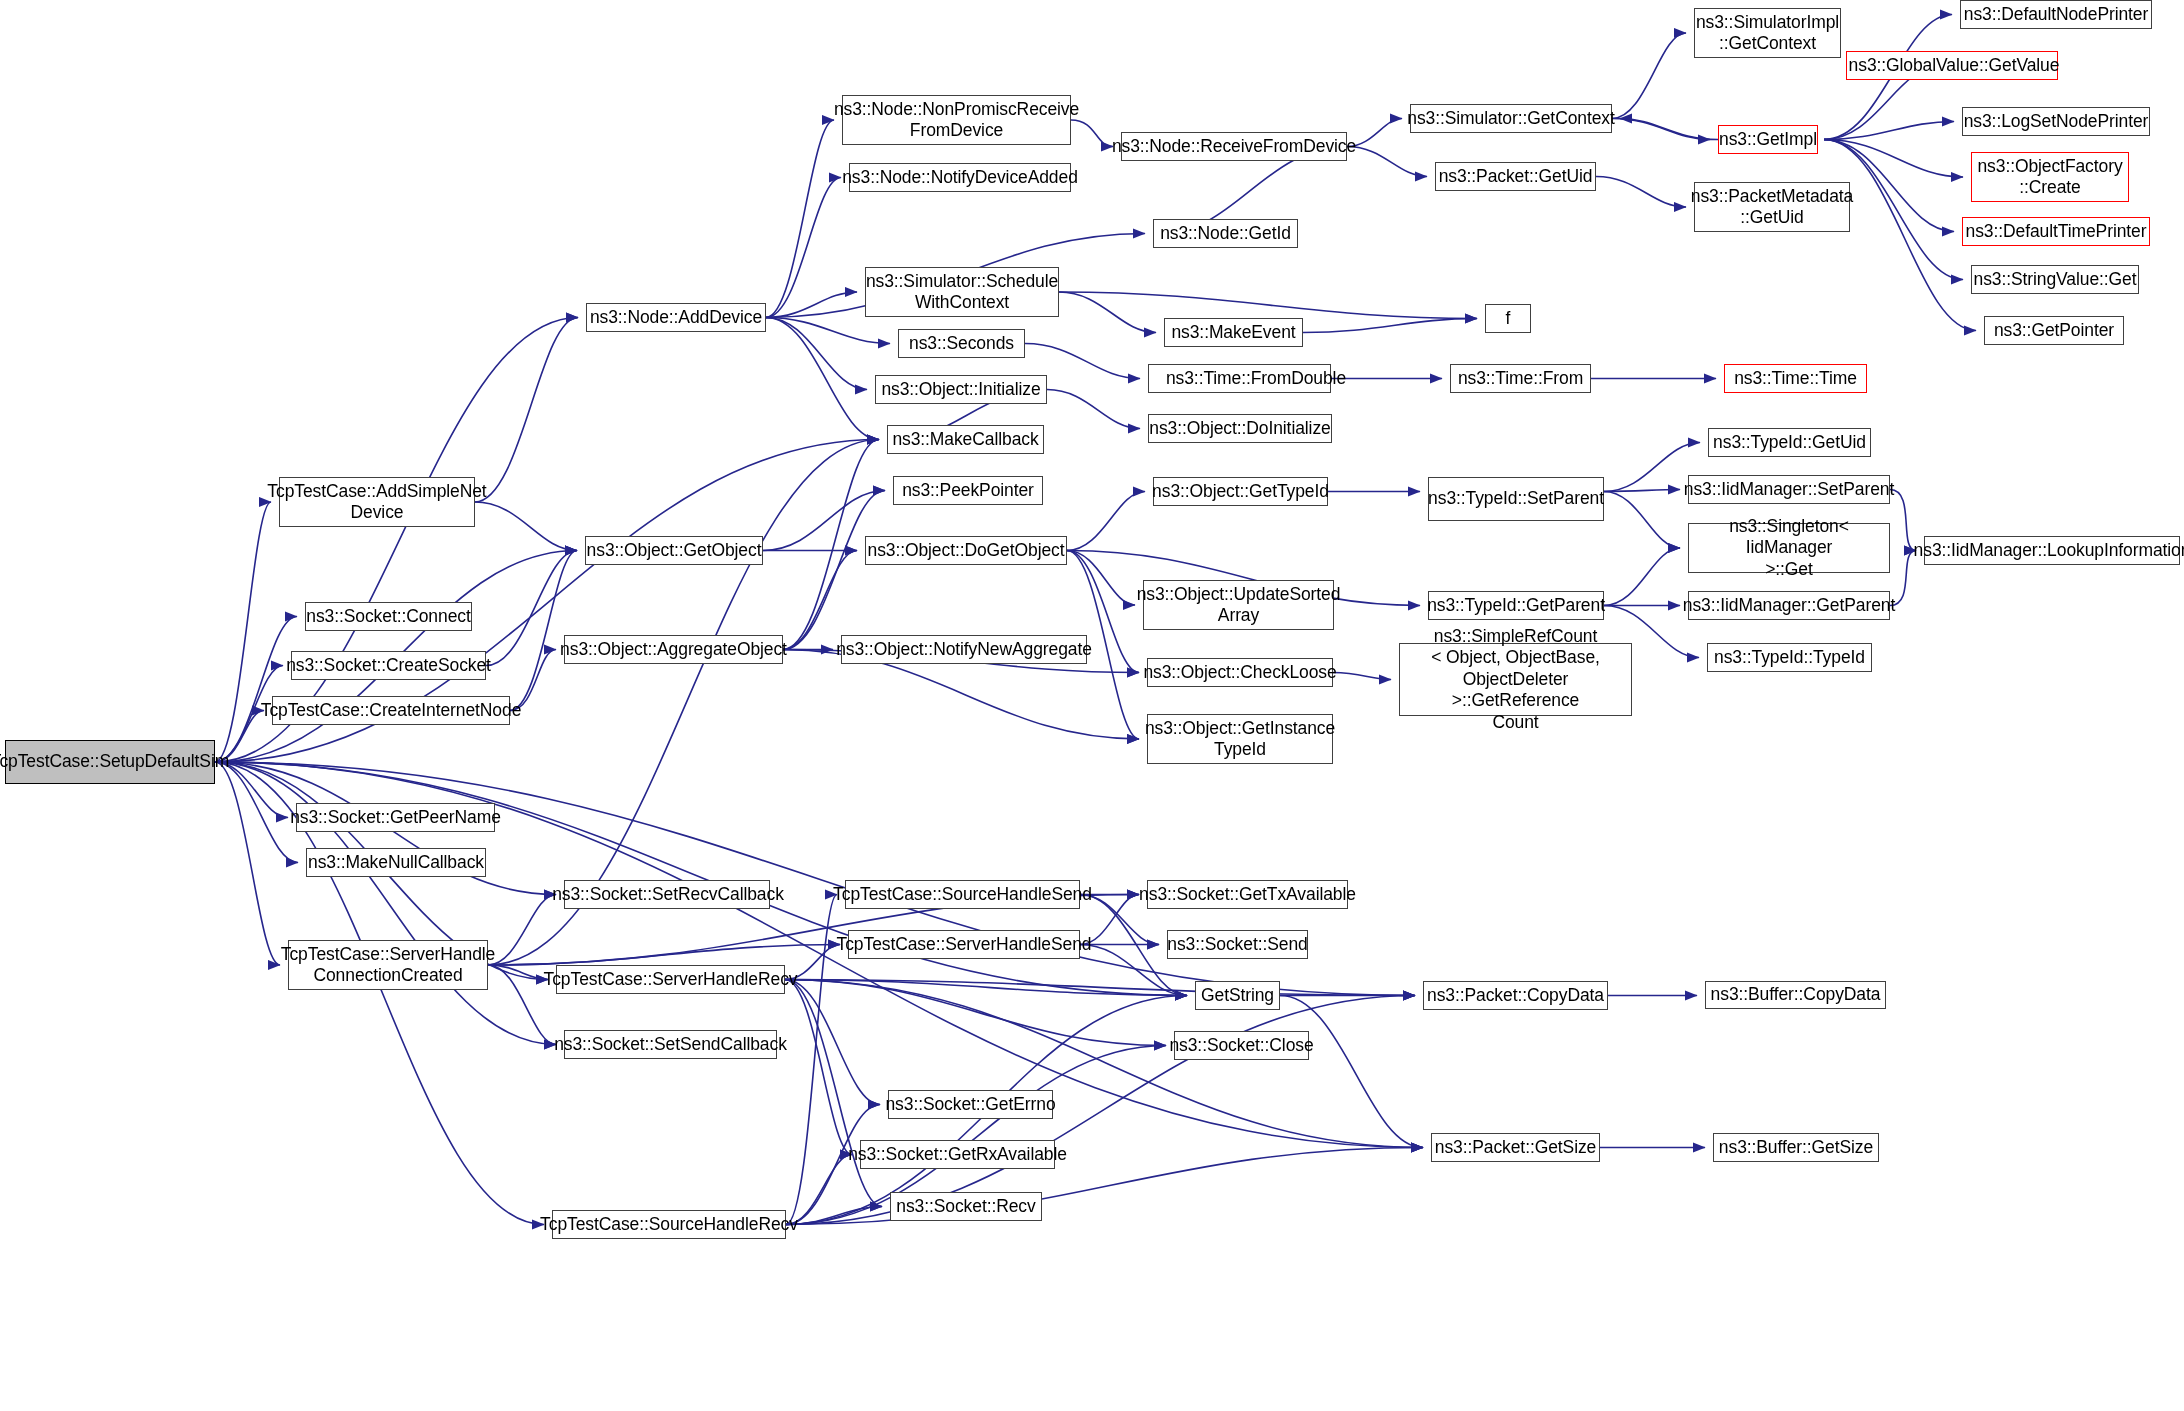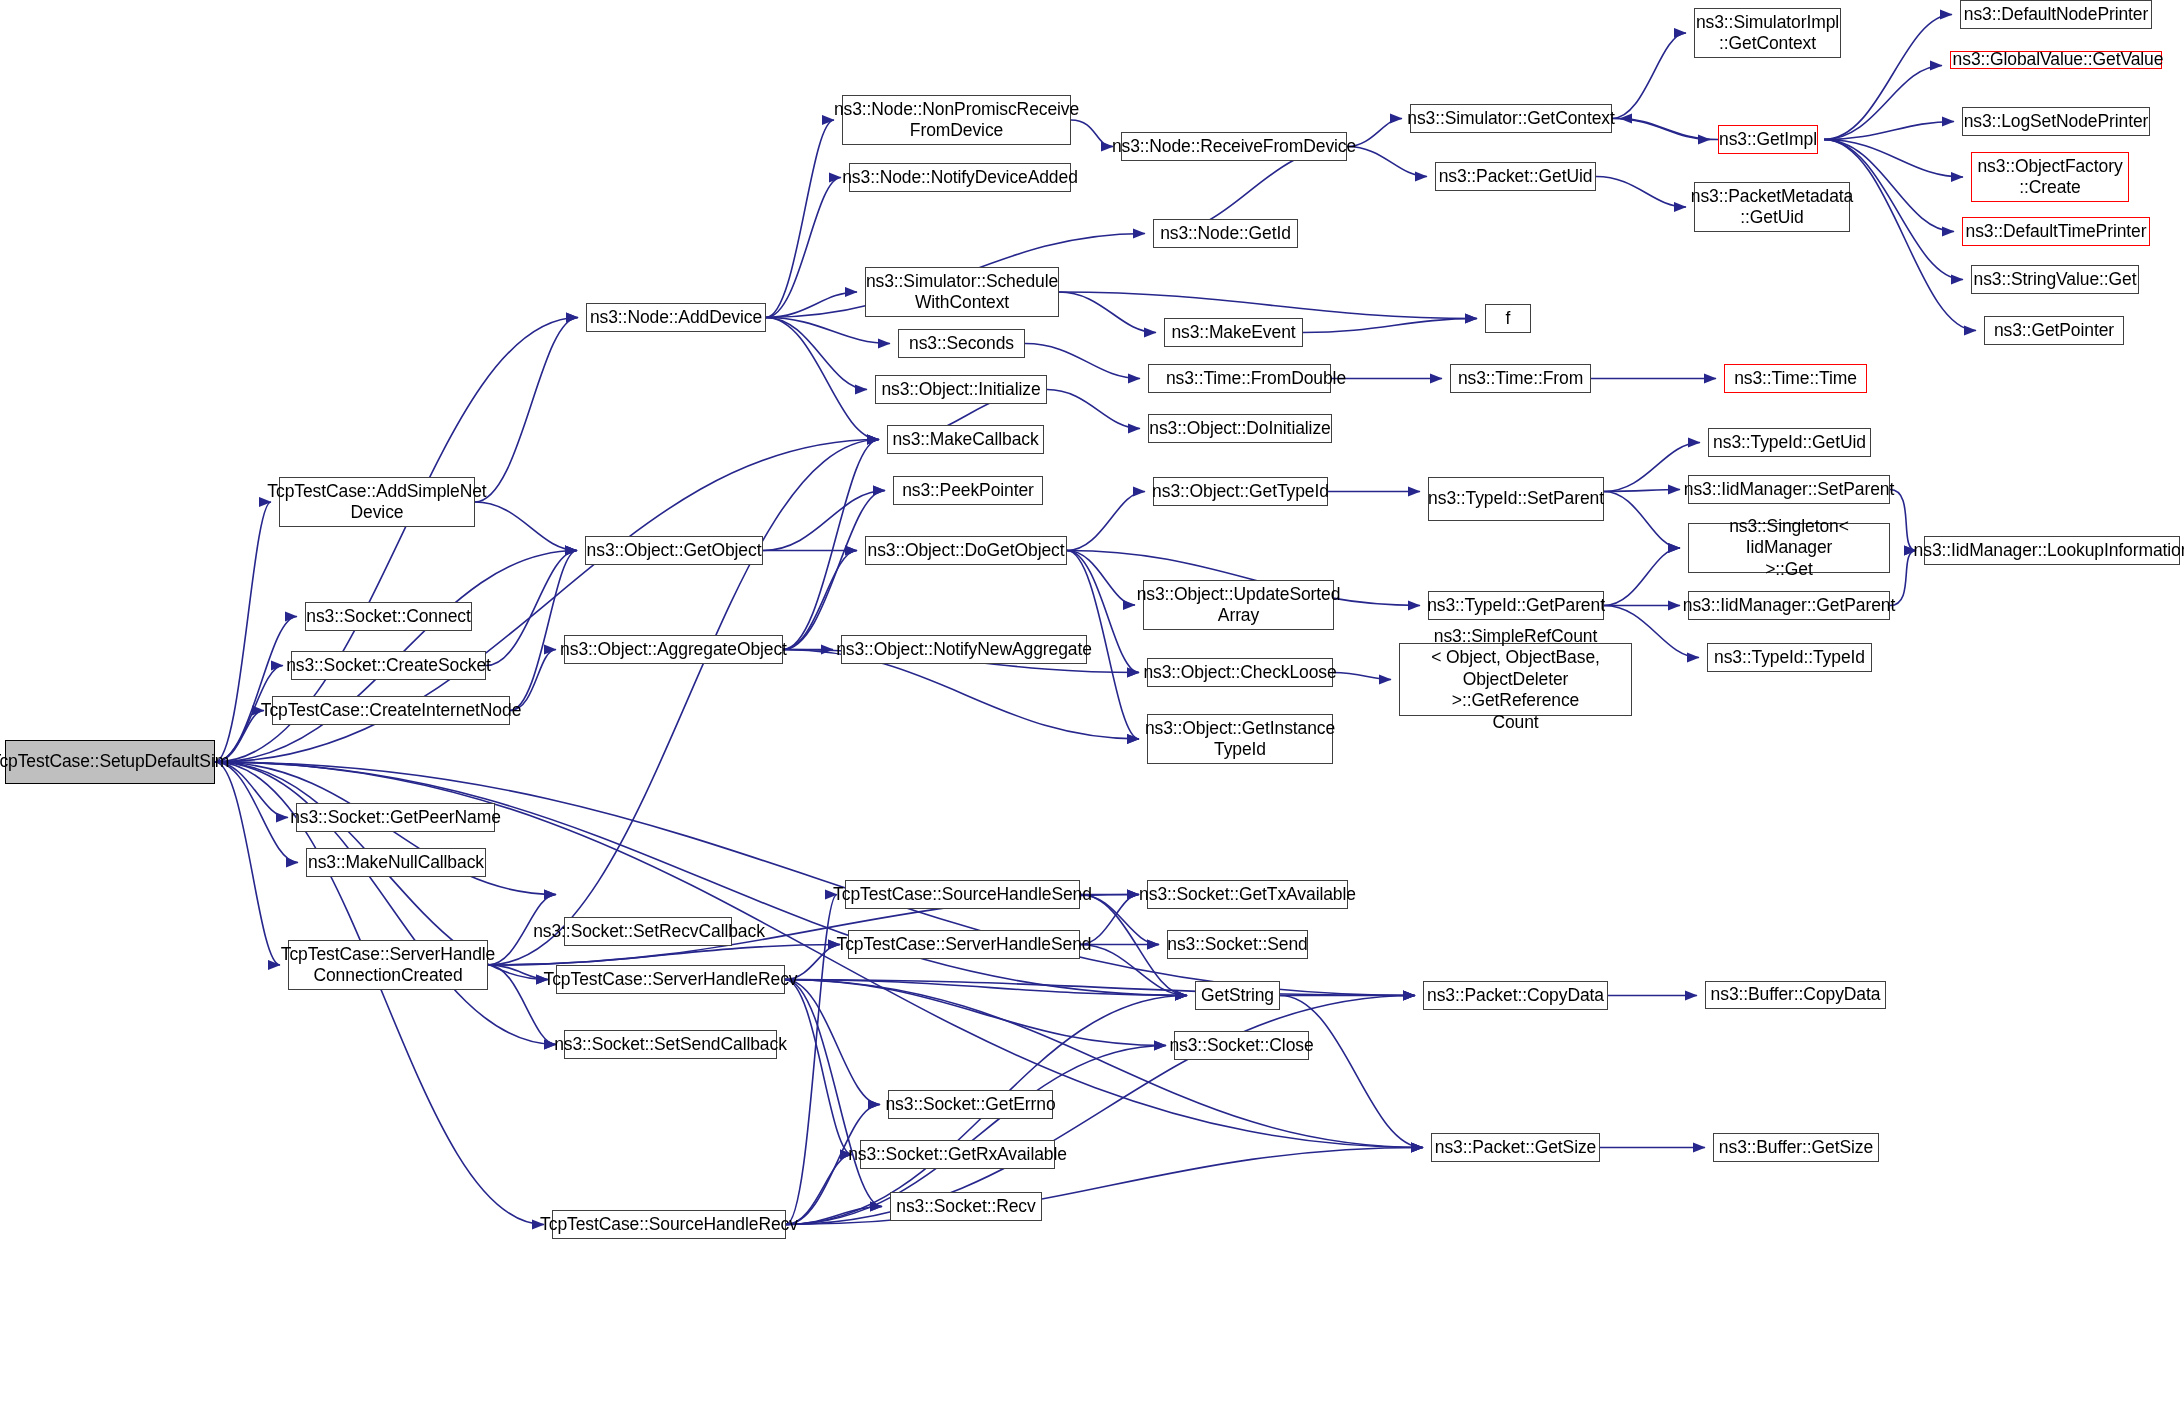--- a/index.html
+++ b/index.html
@@ -175,21 +175,21 @@
       <div class="node" style="left: 305px; top: 602px; width: 167px; height: 29px;">ns3::Socket::Connect</div>
       <div class="node" style="left: 291px; top: 651px; width: 195px; height: 29px;">ns3::Socket::CreateSocket</div>
       <div class="node" style="left: 272px; top: 696px; width: 238px; height: 29px;">TcpTestCase::CreateInternetNode</div>
       <div class="node" style="left: 296px; top: 803px; width: 199px; height: 29px;">ns3::Socket::GetPeerName</div>
       <div class="node" style="left: 306px; top: 848px; width: 180px; height: 29px;">ns3::MakeNullCallback</div>
       <div class="node" style="left: 288px; top: 940px; width: 200px; height: 50px;">TcpTestCase::ServerHandle
 ConnectionCreated</div>
       <div class="node" style="left: 586px; top: 303px; width: 180px; height: 29px;">ns3::Node::AddDevice</div>
       <div class="node" style="left: 585px; top: 536px; width: 178px; height: 29px;">ns3::Object::GetObject</div>
       <div class="node" style="left: 564px; top: 635px; width: 219px; height: 29px;">ns3::Object::AggregateObject</div>
-      <div class="node" style="left: 564px; top: 917px; width: 168px; height: 29px; padding-left: 6px;">ns3::Socket::SetRecvCallback</div>
+      <div class="node" style="left: 564px; top: 880px; width: 206px; height: 29px; padding-left: 6px;">ns3::Socket::SetRecvCallback</div>
       <div class="node" style="left: 556px; top: 965px; width: 229px; height: 29px;">TcpTestCase::ServerHandleRecv</div>
       <div class="node" style="left: 564px; top: 1030px; width: 213px; height: 29px;">ns3::Socket::SetSendCallback</div>
       <div class="node" style="left: 552px; top: 1210px; width: 234px; height: 29px;">TcpTestCase::SourceHandleRecv</div>
       <div class="node" style="left: 842px; top: 95px; width: 229px; height: 50px;">ns3::Node::NonPromiscReceive
 FromDevice</div>
       <div class="node" style="left: 849px; top: 163px; width: 222px; height: 29px;">ns3::Node::NotifyDeviceAdded</div>
       <div class="node" style="left: 865px; top: 267px; width: 194px; height: 50px;">ns3::Simulator::Schedule
 WithContext</div>
       <div class="node" style="left: 898px; top: 329px; width: 127px; height: 29px;">ns3::Seconds</div>
       <div class="node" style="left: 875px; top: 375px; width: 172px; height: 29px;">ns3::Object::Initialize</div>
@@ -237,21 +237,21 @@
       <div class="node redbox" style="left: 1724px; top: 364px; width: 143px; height: 29px;">ns3::Time::Time</div>
       <div class="node" style="left: 1708px; top: 428px; width: 163px; height: 29px;">ns3::TypeId::GetUid</div>
       <div class="node" style="left: 1688px; top: 475px; width: 202px; height: 29px;">ns3::IidManager::SetParent</div>
       <div class="node" style="left: 1688px; top: 523px; width: 202px; height: 50px;">ns3::Singleton&lt; IidManager
 &gt;::Get</div>
       <div class="node" style="left: 1688px; top: 591px; width: 202px; height: 29px;">ns3::IidManager::GetParent</div>
       <div class="node" style="left: 1707px; top: 643px; width: 165px; height: 29px;">ns3::TypeId::TypeId</div>
       <div class="node" style="left: 1705px; top: 981px; width: 181px; height: 28px;">ns3::Buffer::CopyData</div>
       <div class="node" style="left: 1713px; top: 1133px; width: 166px; height: 29px;">ns3::Buffer::GetSize</div>
       <div class="node" style="left: 1960px; top: 0px; width: 192px; height: 29px;">ns3::DefaultNodePrinter</div>
-      <div class="node redbox" style="left: 1950px; top: 51px; width: 212px; height: 18px; padding-left: 8px;">ns3::GlobalValue::GetValue</div>
+      <div class="node redbox" style="left: 1846px; top: 51px; width: 212px; height: 29px; padding-left: 8px;">ns3::GlobalValue::GetValue</div>
       <div class="node" style="left: 1962px; top: 107px; width: 188px; height: 29px;">ns3::LogSetNodePrinter</div>
       <div class="node redbox" style="left: 1971px; top: 152px; width: 158px; height: 50px;">ns3::ObjectFactory
 ::Create</div>
       <div class="node redbox" style="left: 1962px; top: 217px; width: 188px; height: 29px;">ns3::DefaultTimePrinter</div>
       <div class="node" style="left: 1971px; top: 265px; width: 168px; height: 29px;">ns3::StringValue::Get</div>
       <div class="node" style="left: 1984px; top: 316px; width: 140px; height: 29px;">ns3::GetPointer</div>
       <div class="node" style="left: 1924px; top: 536px; width: 256px; height: 29px;">ns3::IidManager::LookupInformation</div>
     </div>
 </div>
 

